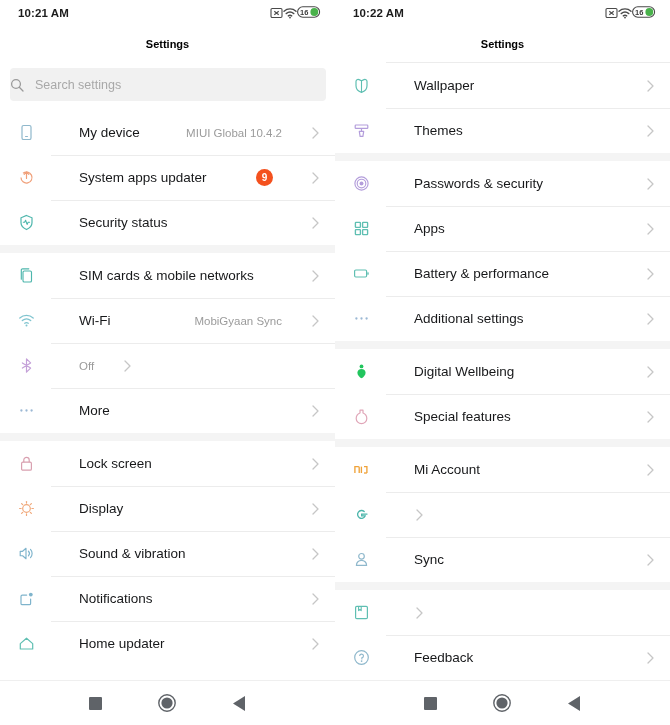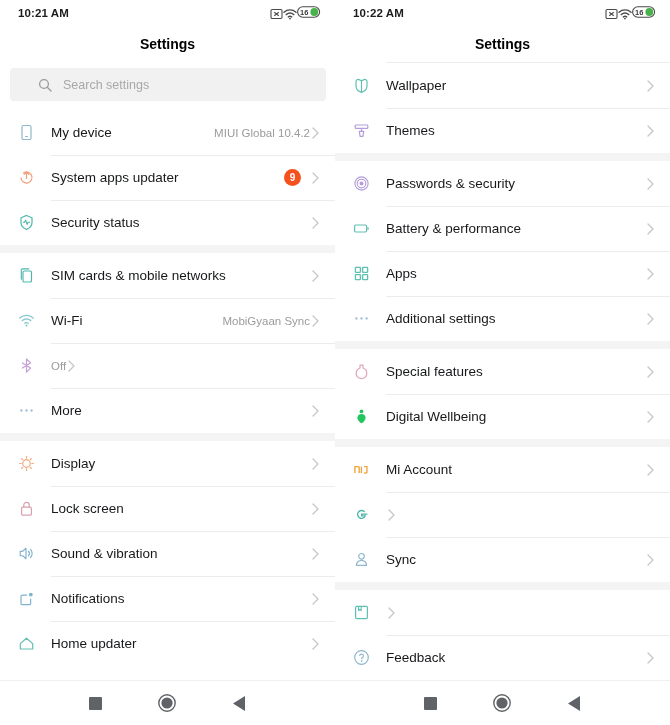--- a/index.html
+++ b/index.html
@@ -19,49 +19,50 @@
 
   
   .statusbar {
     height:26px; flex:0 0 26px;
     display:flex; align-items:center;
     padding:0 14px 0 18px;
     font-size:11.5px; font-weight:bold; color:#1c1c1c;
     letter-spacing:.1px;
   }
   .sb-clock { flex:0 0 auto; }
-  .sb-icons { margin-left:auto; display:flex; align-items:flex-end; }
+  .sb-icons { margin-left:auto; display:flex; align-items:center; }
   .sb-ic { display:block; }
 
   
   .titlebar {
     height:36px; flex:0 0 36px;
     display:flex; align-items:center; justify-content:center;
   }
-  .titlebar .ttl { font-size:14px; font-weight:bold; color:#000; }
+  .titlebar .ttl { font-size:11px; font-weight:bold; color:#000; }
 
   
   .searchwrap { padding:6px 9px 9px 10px; flex:0 0 auto; }
   .searchbar {
     height:33px; background:#f1f1f1; border-radius:4px;
-    display:flex; align-items:center; padding:0 28px; gap:11px;
+    display:flex; align-items:center; padding:0 0; gap:11px;
   }
   .searchbar .sph { font-size:12.5px; color:#a8a8a8; }
 
   
   .list { flex:1 1 auto; overflow:hidden; position:relative; }
   .grp-gap { height:8px; background:#f4f4f4; }
   .top-rule { height:1px; background:#ececec; margin-left:51px; }
 
   .row {
     height:45px;
     display:flex; align-items:center;
     padding:0 14px 0 18px;
     position:relative;
     background:#fff;
+    gap:28px;
   }
   .row + .row::before {
     content:""; position:absolute; left:51px; right:0; top:0;
     height:1px; background:#ececec;
   }
   .ricon {
     width:33px; flex:0 0 33px;
     display:flex; align-items:center; justify-content:flex-start;
   }
   .rlabel {
@@ -247,48 +248,48 @@
             </span>
         </div>
       </div>
 
       <div class="grp-gap"></div>
 
       <div>
         <div class="row">
           <span class="ricon">
             <svg width="17" height="17" viewBox="0 0 17 17">
+                <rect x="3.6" y="7.2" width="9.8" height="8" rx="1.3" fill="none" stroke="#d9a0b0" stroke-width="1.2"></rect>
+                <path d="M5.8 7.2 V5.1 a2.7 2.7 0 0 1 5.4 0 V7.2" fill="none" stroke="#d9a0b0" stroke-width="1.2"></path>
+              </svg>
+          </span>
+          <span class="rlabel">Lock screen</span>
+          <span class="chev">
+              <svg width="7" height="12" viewBox="0 0 7 12">
+                <path d="M1 1 L6 6 L1 11" fill="none" stroke="#c6c6c6" stroke-width="1.3" stroke-linecap="round" stroke-linejoin="round"></path>
+              </svg>
+            </span>
+        </div>
+        <div class="row">
+          <span class="ricon">
+            <svg width="17" height="17" viewBox="0 0 17 17">
                 <circle cx="8.5" cy="8.5" r="3.8" fill="none" stroke="#f0a87a" stroke-width="1.2"></circle>
                 <g stroke="#f0a87a" stroke-width="1.2" stroke-linecap="round">
                   <path d="M8.5 1.6 V3.1"></path>
                   <path d="M8.5 13.9 V15.4"></path>
                   <path d="M1.6 8.5 H3.1"></path>
                   <path d="M13.9 8.5 H15.4"></path>
                   <path d="M3.6 3.6 L4.7 4.7"></path>
                   <path d="M12.3 12.3 L13.4 13.4"></path>
                   <path d="M13.4 3.6 L12.3 4.7"></path>
                   <path d="M4.7 12.3 L3.6 13.4"></path>
                 </g>
               </svg>
           </span>
           <span class="rlabel">Display</span>
-          <span class="chev">
-              <svg width="7" height="12" viewBox="0 0 7 12">
-                <path d="M1 1 L6 6 L1 11" fill="none" stroke="#c6c6c6" stroke-width="1.3" stroke-linecap="round" stroke-linejoin="round"></path>
-              </svg>
-            </span>
-        </div>
-        <div class="row">
-          <span class="ricon">
-            <svg width="17" height="17" viewBox="0 0 17 17">
-                <rect x="3.6" y="7.2" width="9.8" height="8" rx="1.3" fill="none" stroke="#d9a0b0" stroke-width="1.2"></rect>
-                <path d="M5.8 7.2 V5.1 a2.7 2.7 0 0 1 5.4 0 V7.2" fill="none" stroke="#d9a0b0" stroke-width="1.2"></path>
-              </svg>
-          </span>
-          <span class="rlabel">Lock screen</span>
           <span class="chev">
               <svg width="7" height="12" viewBox="0 0 7 12">
                 <path d="M1 1 L6 6 L1 11" fill="none" stroke="#c6c6c6" stroke-width="1.3" stroke-linecap="round" stroke-linejoin="round"></path>
               </svg>
             </span>
         </div>
         <div class="row">
           <span class="ricon">
             <svg width="17" height="17" viewBox="0 0 17 17">
                 <path d="M2.2 6.3 H4.6 L8 3.3 V13.7 L4.6 10.7 H2.2 z" fill="none" stroke="#7fb4cc" stroke-width="1.15" stroke-linejoin="round"></path>
@@ -430,90 +431,90 @@
           <span class="rlabel">Passwords &amp; security</span>
           <span class="chev">
               <svg width="7" height="12" viewBox="0 0 7 12">
                 <path d="M1 1 L6 6 L1 11" fill="none" stroke="#c6c6c6" stroke-width="1.3" stroke-linecap="round" stroke-linejoin="round"></path>
               </svg>
             </span>
         </div>
         <div class="row">
           <span class="ricon">
             <svg width="17" height="17" viewBox="0 0 17 17">
-                <rect x="1.6" y="5" width="12" height="7" rx="1.2" fill="none" stroke="#5fbfb2" stroke-width="1.2"></rect>
-                <rect x="14.3" y="7.2" width="1.4" height="2.6" rx=".5" fill="#5fbfb2"></rect>
-              </svg>
-          </span>
-          <span class="rlabel">Battery &amp; performance</span>
-          <span class="chev">
-              <svg width="7" height="12" viewBox="0 0 7 12">
-                <path d="M1 1 L6 6 L1 11" fill="none" stroke="#c6c6c6" stroke-width="1.3" stroke-linecap="round" stroke-linejoin="round"></path>
-              </svg>
-            </span>
-        </div>
-        <div class="row">
-          <span class="ricon">
-            <svg width="17" height="17" viewBox="0 0 17 17">
                 <g fill="none" stroke="#5fbfb2" stroke-width="1.35">
                   <rect x="2.4" y="2.4" width="5" height="5" rx=".6"></rect>
                   <rect x="9.6" y="2.4" width="5" height="5" rx=".6"></rect>
                   <rect x="2.4" y="9.6" width="5" height="5" rx=".6"></rect>
                   <rect x="9.6" y="9.6" width="5" height="5" rx=".6"></rect>
                 </g>
               </svg>
           </span>
           <span class="rlabel">Apps</span>
           <span class="chev">
               <svg width="7" height="12" viewBox="0 0 7 12">
                 <path d="M1 1 L6 6 L1 11" fill="none" stroke="#c6c6c6" stroke-width="1.3" stroke-linecap="round" stroke-linejoin="round"></path>
               </svg>
             </span>
         </div>
         <div class="row">
           <span class="ricon">
             <svg width="17" height="17" viewBox="0 0 17 17">
+                <rect x="1.6" y="5" width="12" height="7" rx="1.2" fill="none" stroke="#5fbfb2" stroke-width="1.2"></rect>
+                <rect x="14.3" y="7.2" width="1.4" height="2.6" rx=".5" fill="#5fbfb2"></rect>
+              </svg>
+          </span>
+          <span class="rlabel">Battery &amp; performance</span>
+          <span class="chev">
+              <svg width="7" height="12" viewBox="0 0 7 12">
+                <path d="M1 1 L6 6 L1 11" fill="none" stroke="#c6c6c6" stroke-width="1.3" stroke-linecap="round" stroke-linejoin="round"></path>
+              </svg>
+            </span>
+        </div>
+        <div class="row">
+          <span class="ricon">
+            <svg width="17" height="17" viewBox="0 0 17 17">
                 <circle cx="3.4" cy="8.5" r="1.15" fill="#9bb8d4"></circle>
                 <circle cx="8.5" cy="8.5" r="1.15" fill="#9bb8d4"></circle>
                 <circle cx="13.6" cy="8.5" r="1.15" fill="#9bb8d4"></circle>
               </svg>
           </span>
           <span class="rlabel">Additional settings</span>
           <span class="chev">
               <svg width="7" height="12" viewBox="0 0 7 12">
                 <path d="M1 1 L6 6 L1 11" fill="none" stroke="#c6c6c6" stroke-width="1.3" stroke-linecap="round" stroke-linejoin="round"></path>
               </svg>
             </span>
         </div>
       </div>
 
       <div class="grp-gap"></div>
 
       <div>
         <div class="row">
           <span class="ricon">
             <svg width="17" height="17" viewBox="0 0 17 17">
-                <path d="M7 2.2 H10 V5 C12.3 5.9 13.8 8 13.8 10.4 A5.3 5.3 0 0 1 3.2 10.4 C3.2 8 4.7 5.9 7 5 z" fill="none" stroke="#e0a6b8" stroke-width="1.2" stroke-linejoin="round"></path>
-              </svg>
-          </span>
-          <span class="rlabel">Special features</span>
-          <span class="chev">
-              <svg width="7" height="12" viewBox="0 0 7 12">
-                <path d="M1 1 L6 6 L1 11" fill="none" stroke="#c6c6c6" stroke-width="1.3" stroke-linecap="round" stroke-linejoin="round"></path>
-              </svg>
-            </span>
-        </div>
-        <div class="row">
-          <span class="ricon">
-            <svg width="17" height="17" viewBox="0 0 17 17">
                 <circle cx="8.5" cy="3.4" r="1.9" fill="#22c55e"></circle>
                 <path d="M8.5 6.1 C10.8 6.1 12.6 7.7 12.6 9.7 C12.6 12.2 10.4 14.3 8.5 15.3 C6.6 14.3 4.4 12.2 4.4 9.7 C4.4 7.7 6.2 6.1 8.5 6.1 z" fill="#22c55e"></path>
               </svg>
           </span>
           <span class="rlabel">Digital Wellbeing</span>
+          <span class="chev">
+              <svg width="7" height="12" viewBox="0 0 7 12">
+                <path d="M1 1 L6 6 L1 11" fill="none" stroke="#c6c6c6" stroke-width="1.3" stroke-linecap="round" stroke-linejoin="round"></path>
+              </svg>
+            </span>
+        </div>
+        <div class="row">
+          <span class="ricon">
+            <svg width="17" height="17" viewBox="0 0 17 17">
+                <path d="M7 2.2 H10 V5 C12.3 5.9 13.8 8 13.8 10.4 A5.3 5.3 0 0 1 3.2 10.4 C3.2 8 4.7 5.9 7 5 z" fill="none" stroke="#e0a6b8" stroke-width="1.2" stroke-linejoin="round"></path>
+              </svg>
+          </span>
+          <span class="rlabel">Special features</span>
           <span class="chev">
               <svg width="7" height="12" viewBox="0 0 7 12">
                 <path d="M1 1 L6 6 L1 11" fill="none" stroke="#c6c6c6" stroke-width="1.3" stroke-linecap="round" stroke-linejoin="round"></path>
               </svg>
             </span>
         </div>
       </div>
 
       <div class="grp-gap"></div>
 

